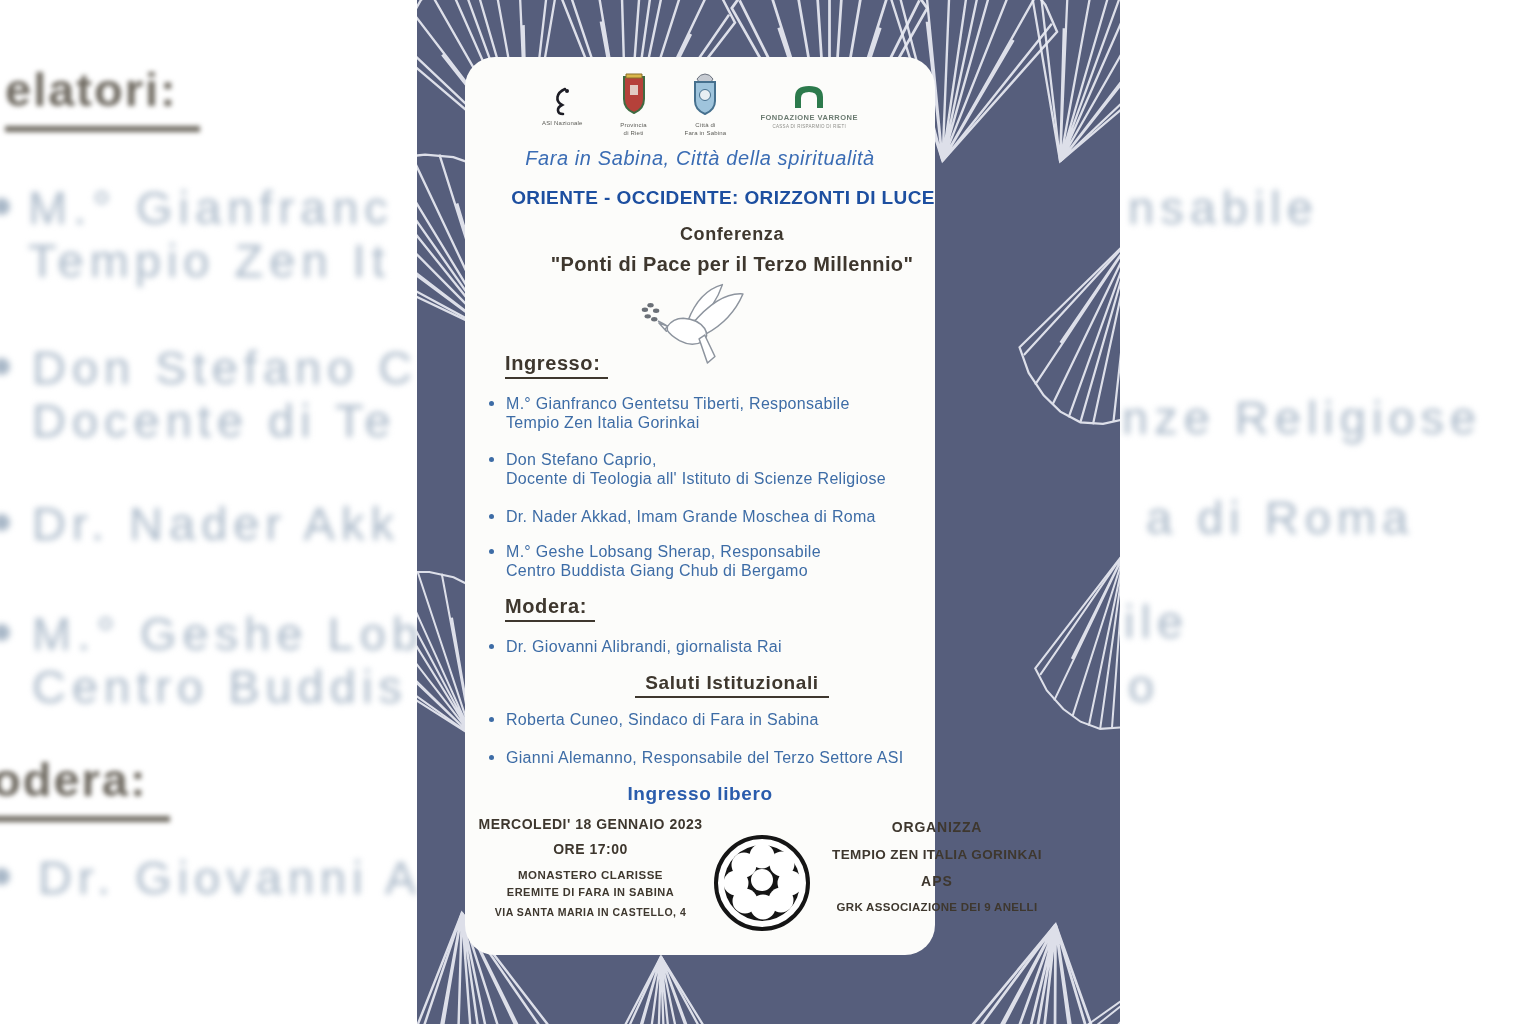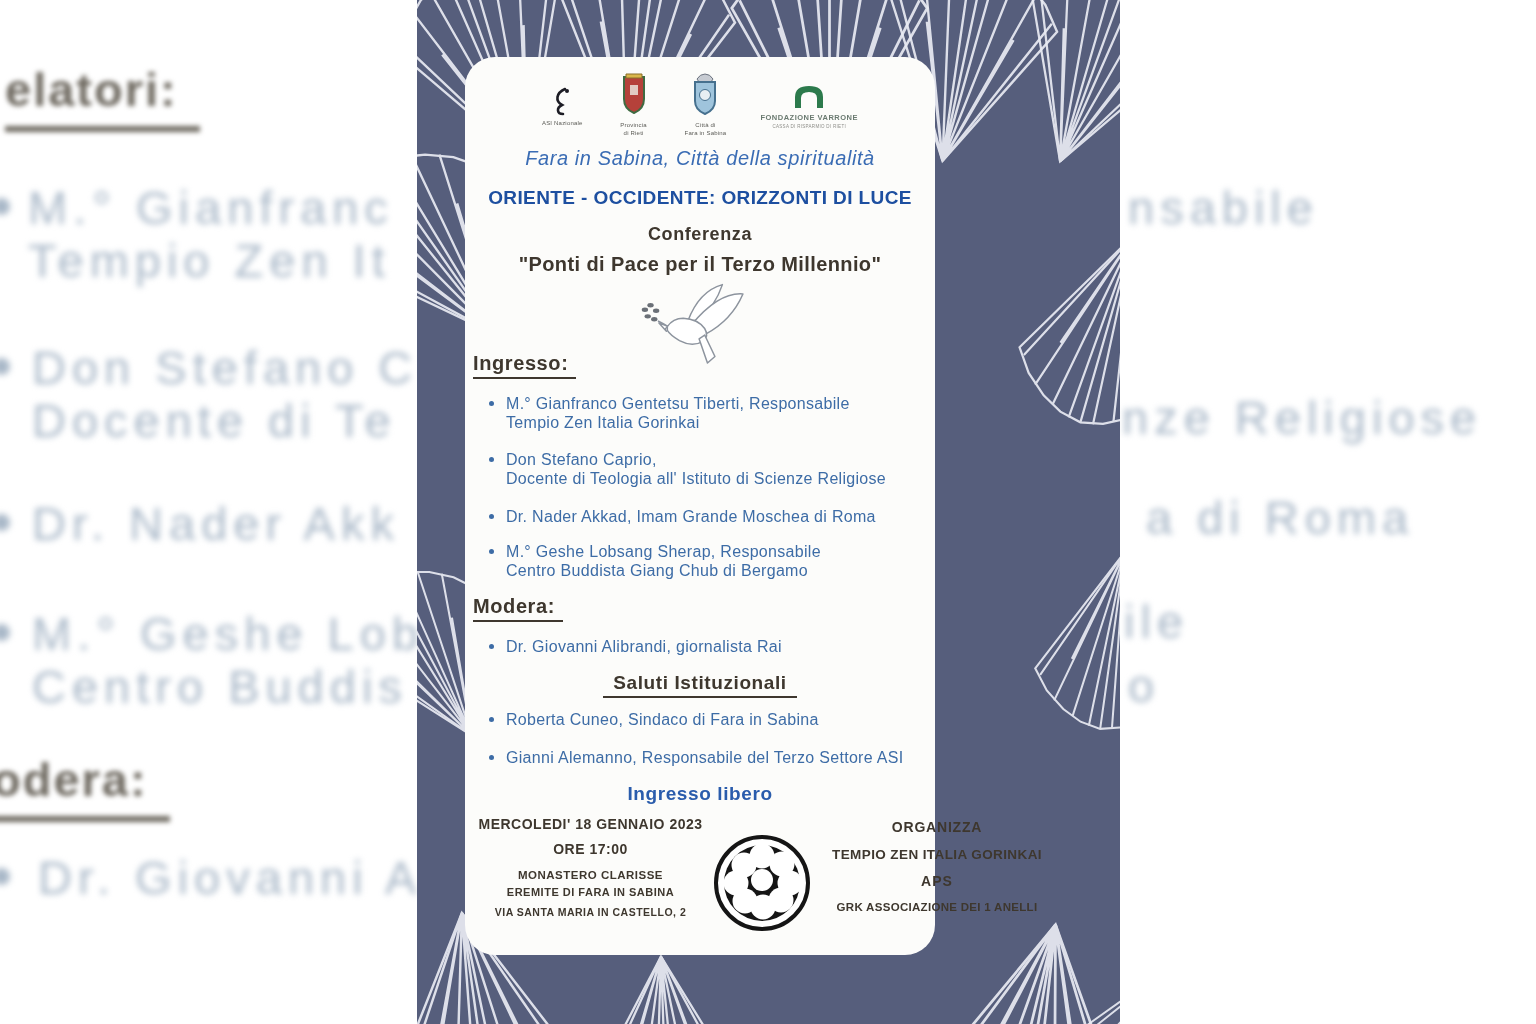--- a/index.html
+++ b/index.html
@@ -18,21 +18,21 @@
   
   .column{position:absolute;left:417px;top:0;width:703px;height:1024px;background:#565e7c;overflow:hidden;}
   .fan{position:absolute;opacity:.92;}
   .fan use{stroke:#e9ebf3;fill:none;stroke-width:1.4;}
   
   .card{position:absolute;left:48px;top:57px;width:470px;height:898px;background:#fcfcfa;border-radius:30px;}
   .center{left:0;width:100%;text-align:center;}
   .abs{position:absolute;}
   .tagline{font-style:italic;color:#3a6cb4;font-size:20px;letter-spacing:.6px;}
   .title{color:#1d4fa0;font-size:19px;font-weight:bold;letter-spacing:.4px;}
-  .darktxt{color:#3e372e;}
+  .darktxt{color:#3e372e;padding-left:32px;}
   .conferenza{font-size:18px;font-weight:bold;letter-spacing:.6px;}
   .quote{font-size:20px;font-weight:bold;letter-spacing:.4px;}
   .sec-head{font-size:20px;font-weight:bold;letter-spacing:.6px;}
   .sec-head .u{display:inline-block;border-bottom:2.5px solid #3e372e;padding:0 8px 2px 0;}
   .saluti-head .u{padding:0 10px 2px 10px;border-bottom:2px solid #3e372e;}
   .b-item{position:absolute;left:24px;color:#3d6ca6;font-size:16px;line-height:19px;letter-spacing:.3px;}
   .b-item .dot{position:absolute;left:0;top:7px;width:5px;height:5px;border-radius:50%;background:#3d6ca6;}
   .b-item .b-text{margin-left:17px;max-width:545px;}
   .free-entry{color:#2a5cac;font-size:19px;font-weight:bold;letter-spacing:.6px;}
   .sched{width:235px;text-align:center;color:#3e372e;font-weight:bold;}
@@ -172,21 +172,21 @@
         <div class="logo-item" style="margin-top:10px;">
           <svg width="44" height="26" viewBox="0 0 44 26">
             <path d="M8,25 L8,14 Q8,3 22,3 Q36,3 36,14 L36,25 L30,25 L30,15 Q30,9 22,9 Q14,9 14,15 L14,25 Z" fill="#2c7a4c"></path>
           </svg>
           <div class="varrone-cap">FONDAZIONE VARRONE</div>
           <div class="varrone-sub">CASSA DI RISPARMIO DI RIETI</div>
         </div>
       </div>
 
       <div class="abs center tagline" style="top:90px;text-align:center;">Fara in Sabina, Città della spiritualità</div>
-      <div class="abs center title" style="top:130px;">ORIENTE - OCCIDENTE: ORIZZONTI DI LUCE</div>
+      <div class="abs center title" style="top:130px;padding-left:23px;">ORIENTE - OCCIDENTE: ORIZZONTI DI LUCE</div>
       <div class="abs center darktxt conferenza" style="top:167px;">Conferenza</div>
       <div class="abs center darktxt quote" style="top:196px;">"Ponti di Pace per il Terzo Millennio"</div>
 
       <svg class="dove" width="140" height="95" viewBox="0 0 150 100">
         <ellipse class="leaf" cx="16" cy="30" rx="3.4" ry="2.4"></ellipse>
         <ellipse class="leaf" cx="22" cy="25" rx="3.4" ry="2.4"></ellipse>
         <ellipse class="leaf" cx="28" cy="31" rx="3.4" ry="2.4"></ellipse>
         <ellipse class="leaf" cx="19" cy="37" rx="3.4" ry="2.4"></ellipse>
         <ellipse class="leaf" cx="26" cy="40" rx="3.4" ry="2.4"></ellipse>
         <path d="M30,42 Q36,45 41,48" fill="none"></path>
@@ -254,40 +254,40 @@
         </div>
       </div>
 
       <div class="abs center free-entry" style="top:726px;">Ingresso libero</div>
 
       <div class="abs sched" style="top:759px;left:8px;">
         <div class="l1">MERCOLEDI' 18 GENNAIO 2023</div>
         <div class="l2">ORE 17:00</div>
         <div class="l3">MONASTERO CLARISSE</div>
         <div class="l4">EREMITE DI FARA IN SABINA</div>
-        <div class="l5">VIA SANTA MARIA IN CASTELLO, 2</div>
+        <div class="l5">VIA SANTA MARIA IN CASTELLO, 4</div>
       </div>
 
       <svg class="rings" style="top:776px;left:247px;" width="100" height="100" viewBox="0 0 100 100">
         <circle cx="50" cy="50" r="46" fill="#ffffff" stroke="#151515" stroke-width="4"></circle>
         <circle cx="50" cy="50" r="38" fill="#151515"></circle>
         <circle cx="50" cy="23" r="12.5" fill="#ffffff"></circle>
         <circle cx="70" cy="31" r="12.5" fill="#ffffff"></circle>
         <circle cx="78" cy="50" r="12.5" fill="#ffffff"></circle>
         <circle cx="69" cy="67" r="12.5" fill="#ffffff"></circle>
         <circle cx="51" cy="74" r="12.5" fill="#ffffff"></circle>
         <circle cx="33" cy="68" r="12.5" fill="#ffffff"></circle>
         <circle cx="24" cy="50" r="12.5" fill="#ffffff"></circle>
         <circle cx="32" cy="32" r="12.5" fill="#ffffff"></circle>
         <circle cx="50" cy="47" r="11" fill="#ffffff"></circle>
       </svg>
 
       <div class="abs org" style="top:762px;left:352px;">
         <div class="l1">ORGANIZZA</div>
         <div class="l2">TEMPIO ZEN ITALIA GORINKAI</div>
         <div class="l3">APS</div>
-        <div class="l4">GRK ASSOCIAZIONE DEI 1 ANELLI</div>
+        <div class="l4">GRK ASSOCIAZIONE DEI 9 ANELLI</div>
       </div>
 
     </div>
   </div>
 
 </div>
 
 </body></html>

